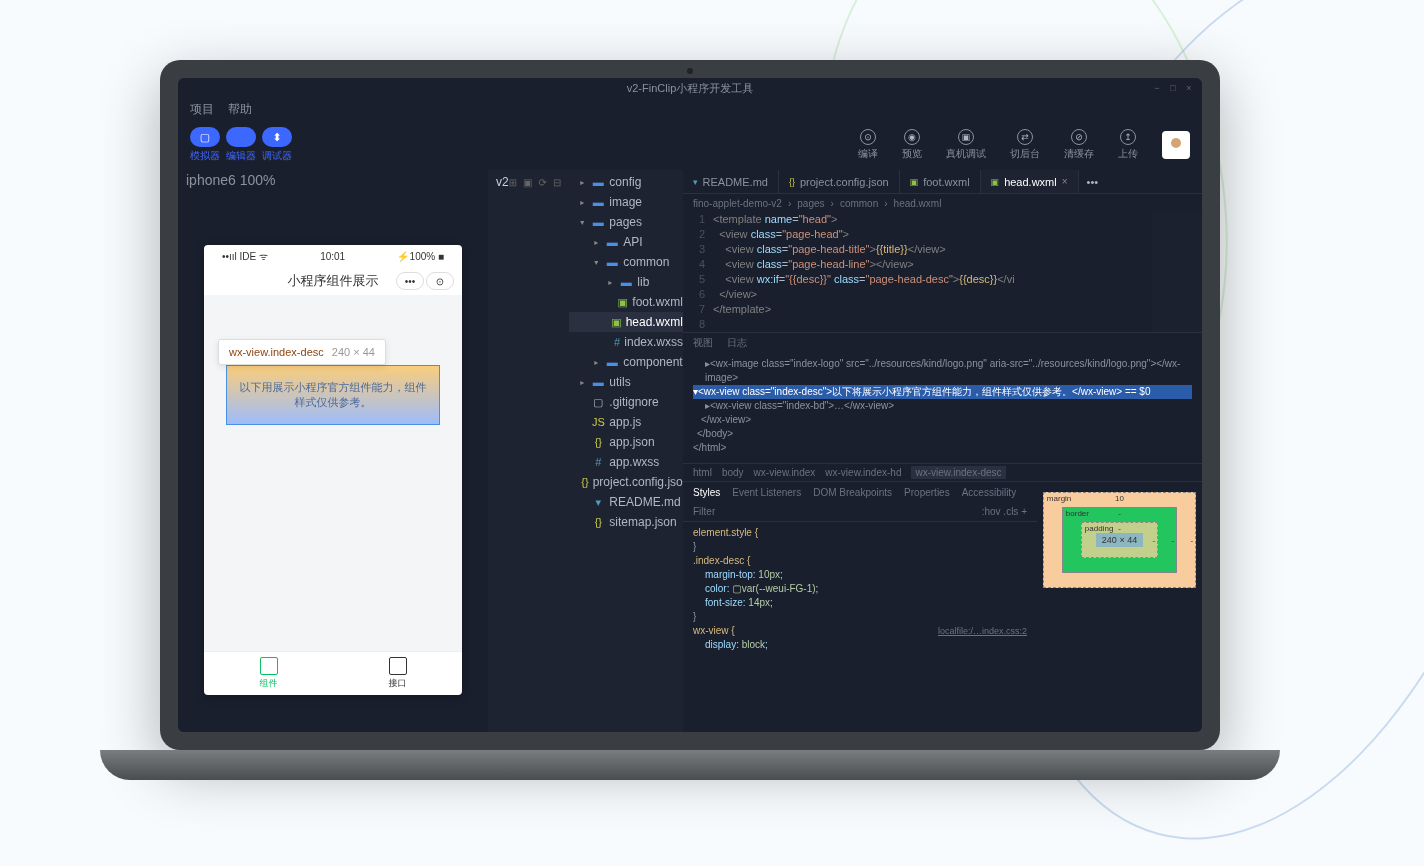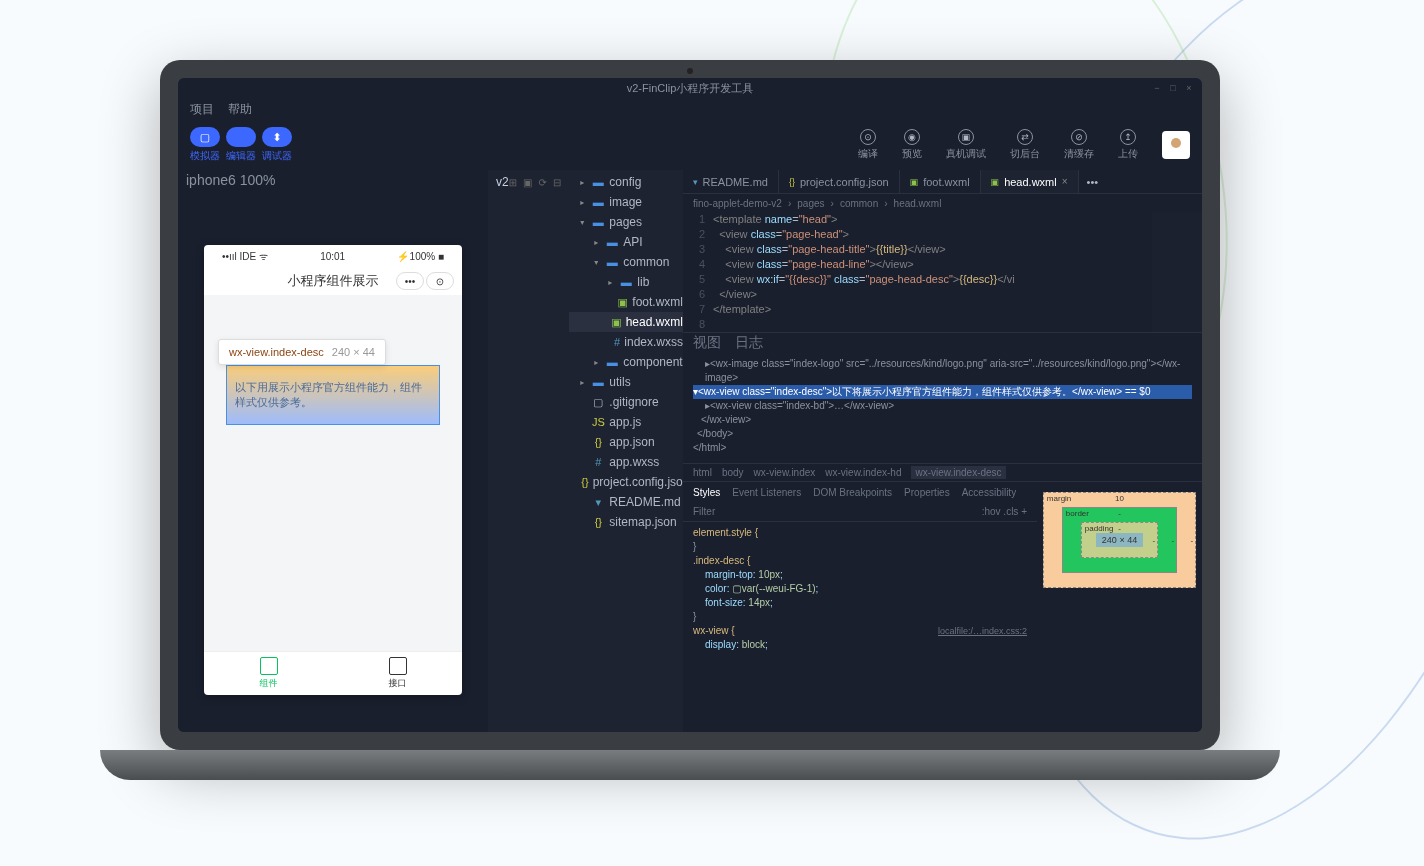--- a/index.html
+++ b/index.html
@@ -32,21 +32,21 @@
 .sim-header{height:20px;padding:0 8px;display:flex;align-items:center;font-size:14px;color:#8a92a0}
 .phone{width:258px;height:450px;background:#fff;margin:55px auto 0;border-radius:4px;display:flex;flex-direction:column;color:#333;box-shadow:0 2px 8px rgba(0,0,0,.3)}
 .phone-status{height:22px;display:flex;align-items:center;justify-content:space-between;padding:0 18px;font-size:10px;font-weight:500}
 .phone-nav{height:28px;display:flex;align-items:center;justify-content:center;font-size:13px;font-weight:500;position:relative}
 .phone-nav-btns{position:absolute;right:8px;display:flex;gap:2px}
 .nav-btn{width:28px;height:18px;border:1px solid #ddd;border-radius:10px;display:flex;align-items:center;justify-content:center;font-size:10px;cursor:pointer}
 .phone-body{flex:1;background:#f4f5f7;padding:10px;display:flex;flex-direction:column;gap:6px;position:relative}
 .inspect-tip{background:#fff;border:1px solid #ddd;border-radius:3px;padding:6px 10px;font-size:11px;display:flex;gap:8px;box-shadow:0 2px 6px rgba(0,0,0,.1);position:absolute;top:44px;left:14px;z-index:2}
 .inspect-label{color:#8b4513;font-weight:500}
 .inspect-size{color:#999}
-.highlight-box{background:linear-gradient(180deg,rgba(255,165,0,.5),rgba(100,150,255,.6));border:1px solid #4a90e2;padding:14px 8px;font-size:11px;text-align:left;color:#4a6a9a;position:absolute;top:70px;left:22px;right:22px}
+.highlight-box{background:linear-gradient(180deg,rgba(255,165,0,.5),rgba(100,150,255,.6));border:1px solid #4a90e2;padding:14px 8px;font-size:11px;text-align:center;color:#4a6a9a;position:absolute;top:70px;left:22px;right:22px}
 .list-item{background:#fff;height:44px;display:flex;align-items:center;justify-content:space-between;padding:0 14px;font-size:13px;cursor:pointer}
 .list-spacer{height:122px}
 .phone-tabbar{height:44px;border-top:1px solid #eee;display:flex}
 .tab-item{flex:1;display:flex;flex-direction:column;align-items:center;justify-content:center;gap:2px;font-size:9px;cursor:pointer}
 .tab-item.active{color:#07c160}
 .tab-icon{width:18px;height:18px;border:1.5px solid currentColor;border-radius:2px}
 .file-panel{width:195px;background:#1e2332;display:flex;flex-direction:row}
 .file-header{height:24px;display:flex;align-items:center;justify-content:space-between;padding:0 8px;font-size:12px;color:#c8d0dc;font-weight:500}
 .file-header-icons{display:flex;gap:6px;color:#666;font-size:10px}
 .file-tree{flex:1;overflow:auto;padding:2px 0;font-size:12px}
@@ -70,21 +70,21 @@
 .editor{height:120px;display:flex;font-family:Consolas,monospace;font-size:11px;line-height:15px}
 .gutter{width:30px;text-align:right;padding-right:8px;color:#4a5060}
 .code-lines{flex:1}
 .code-lines div{white-space:pre}
 .tk-tag{color:#808080}
 .tk-attr{color:#9cdcfe}
 .tk-str{color:#ce9178}
 .tk-var{color:#d7ba7d}
 .minimap{width:50px;background:#1e2332;opacity:.5}
 .dom-panel{flex:1;display:flex;flex-direction:column;border-top:1px solid #2a3040}
-.dom-tabs{height:20px;display:flex;align-items:center;gap:14px;padding:0 10px;font-size:14px;color:#6a7280}
+.dom-tabs{height:20px;display:flex;align-items:center;gap:14px;padding:0 10px;font-size:10px;color:#6a7280}
 .dom-tabs span{cursor:pointer}
 .dom-tree{height:110px;padding:4px 10px;font-family:Consolas,monospace;font-size:10px;line-height:14px;color:#8a92a0;overflow:hidden}
 .dom-tree .hl{background:#2a5caa;color:#fff;display:block}
 .dom-crumbs{height:18px;display:flex;align-items:center;gap:10px;padding:0 10px;font-size:10px;color:#6a7280;border-top:1px solid #2a3040}
 .dom-crumbs span{cursor:pointer}
 .dom-crumbs .active{background:#2a3040;padding:1px 4px}
 .styles-section{flex:1;display:flex;border-top:1px solid #2a3040}
 .styles-left{flex:1;display:flex;flex-direction:column}
 .styles-tabs{height:20px;display:flex;align-items:center;gap:12px;padding:0 10px;font-size:10px;color:#6a7280}
 .styles-tabs span{cursor:pointer}

